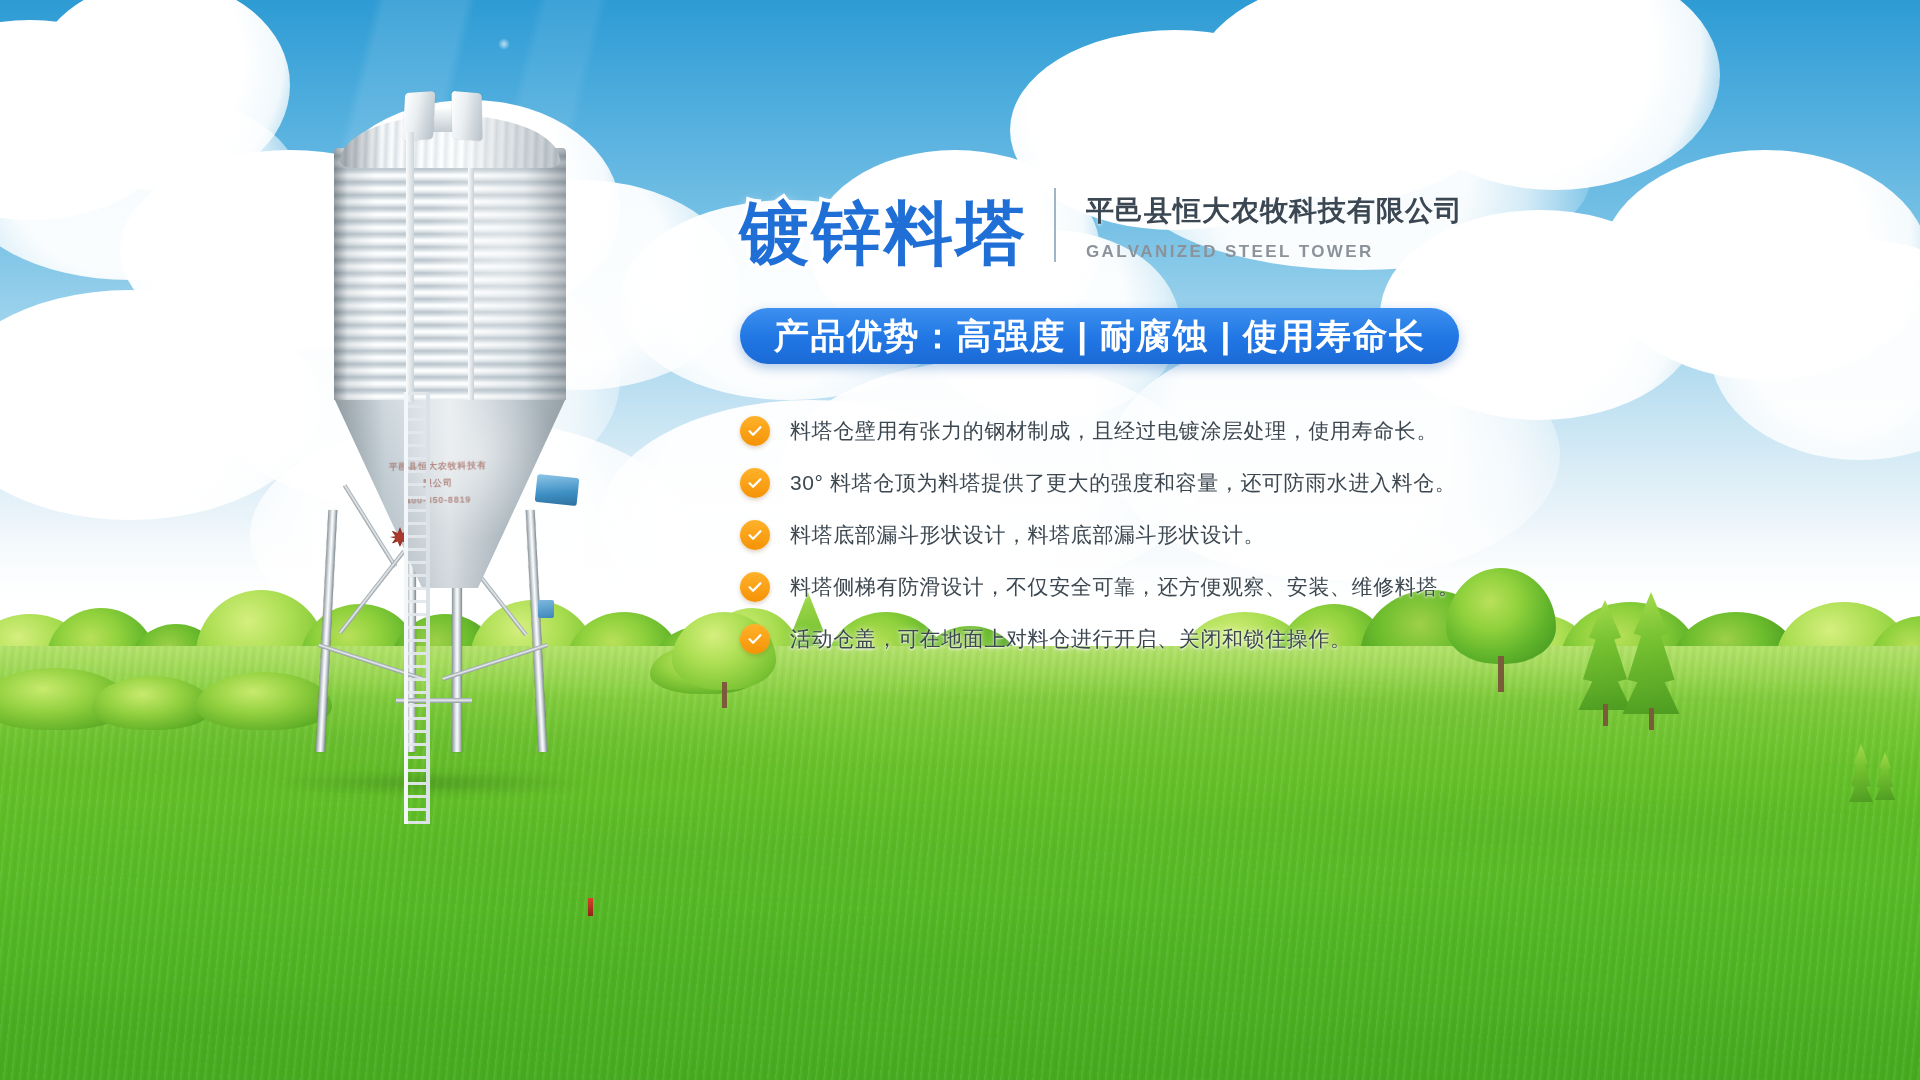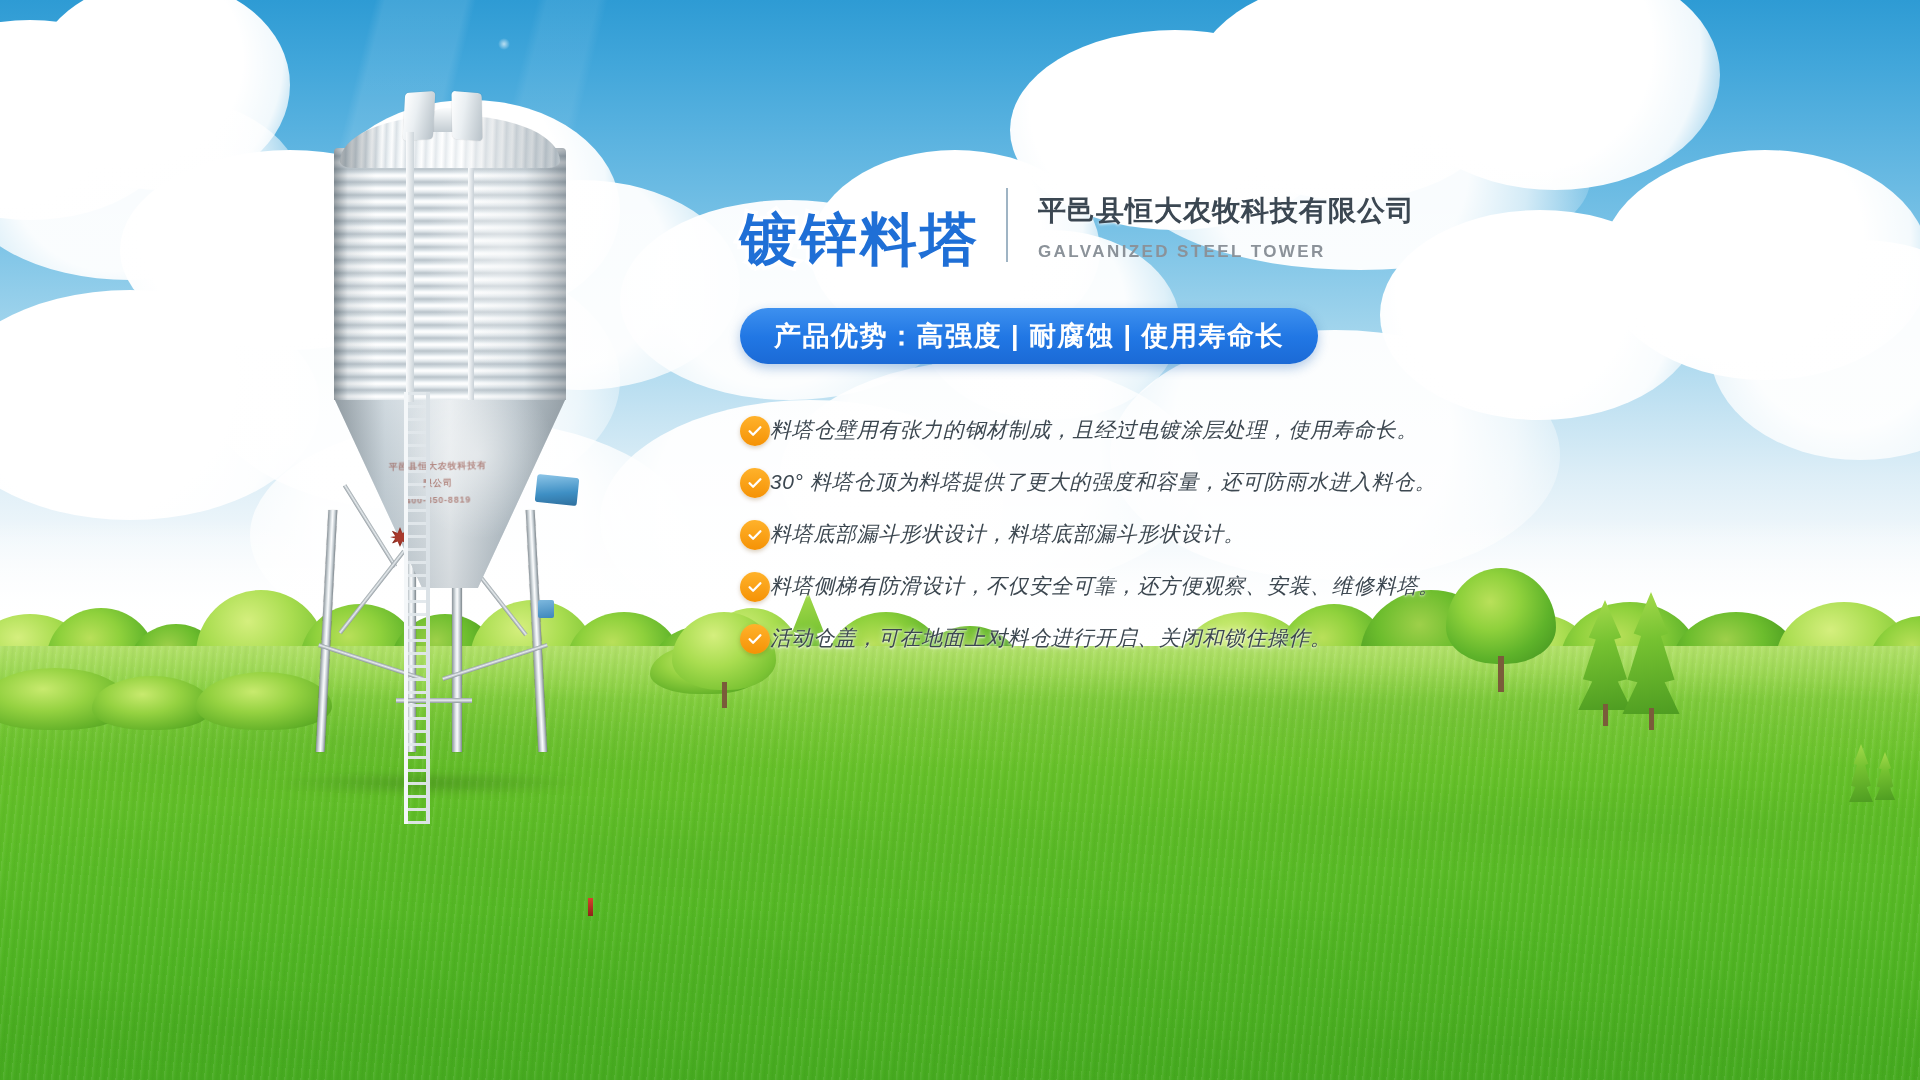--- a/index.html
+++ b/index.html
@@ -233,21 +233,21 @@
   .marker-flag {
     position:absolute; left:588px; top:898px; width:5px; height:18px;
     background:linear-gradient(180deg,#d8402c,#8d2518);
   }
 
   
   #panel { position:absolute; left:740px; top:188px; width:1130px; }
 
   .title-row { display:flex; align-items:flex-end; gap:26px; }
   .main-title {
-    font-size:57px; font-weight:bold; color:#1f6fd6;
+    font-size:69px; font-weight:bold; color:#1f6fd6;
     letter-spacing:3px; line-height:1;
     -webkit-text-stroke:7px #ffffff; paint-order:stroke fill;
     text-shadow:0 3px 8px rgba(255,255,255,.85), 0 0 14px rgba(255,255,255,.7);
   }
   .title-divider {
     width:2px; height:74px; background:#9fb4c4; margin:0 4px 6px 0; align-self:flex-end;
   }
   .title-side { padding-bottom:6px; }
   .company-name {
     font-size:28px; font-weight:bold; color:#3b4752; letter-spacing:1px;
@@ -255,27 +255,27 @@
   }
   .company-en {
     margin-top:12px; font-size:17px; font-weight:bold; color:#8b9299;
     letter-spacing:2.4px;
   }
 
   .badge {
     margin-top:40px; display:inline-flex; align-items:center;
     height:56px; padding:0 34px; border-radius:30px;
     background:linear-gradient(180deg,#3d90ef 0%, #2177e4 52%, #1b6ad6 100%);
-    color:#ffffff; font-size:27px; font-weight:bold; letter-spacing:1.5px;
+    color:#ffffff; font-size:35px; font-weight:bold; letter-spacing:1.5px;
     box-shadow:0 4px 12px rgba(20,90,180,.32);
   }
 
   .bullets { margin-top:52px; }
   .bullet {
-    display:flex; align-items:flex-start; gap:0; margin-bottom:22px;font-style:italic;
+    display:flex; align-items:center; gap:20px; margin-bottom:22px;
   }
   .bullet-icon {
     flex:0 0 auto; width:30px; height:30px; border-radius:50%;
     background:linear-gradient(180deg,#ffb22b,#f59205);
     box-shadow:0 2px 4px rgba(120,70,0,.25);
     display:flex; align-items:center; justify-content:center;
   }
   .bullet-icon svg { display:block; }
   .bullet-text {
     font-size:21px; color:#3c4750; letter-spacing:.6px;

